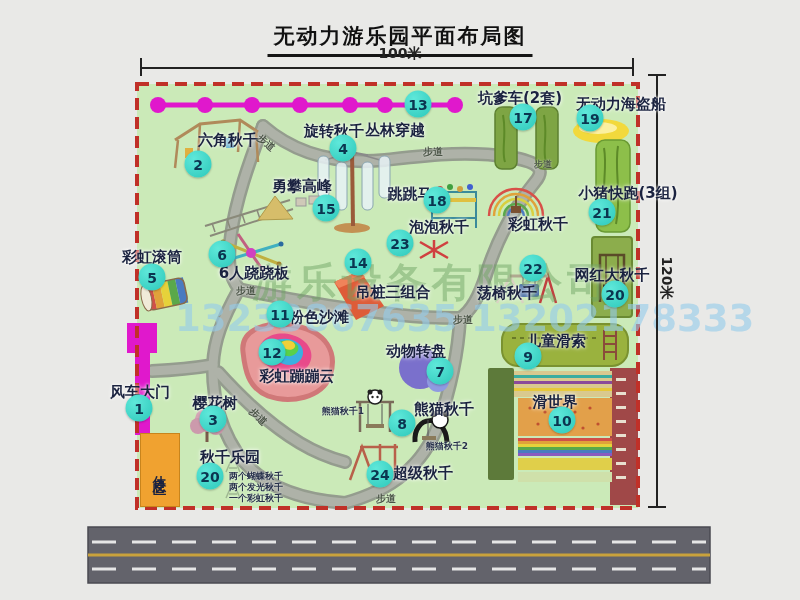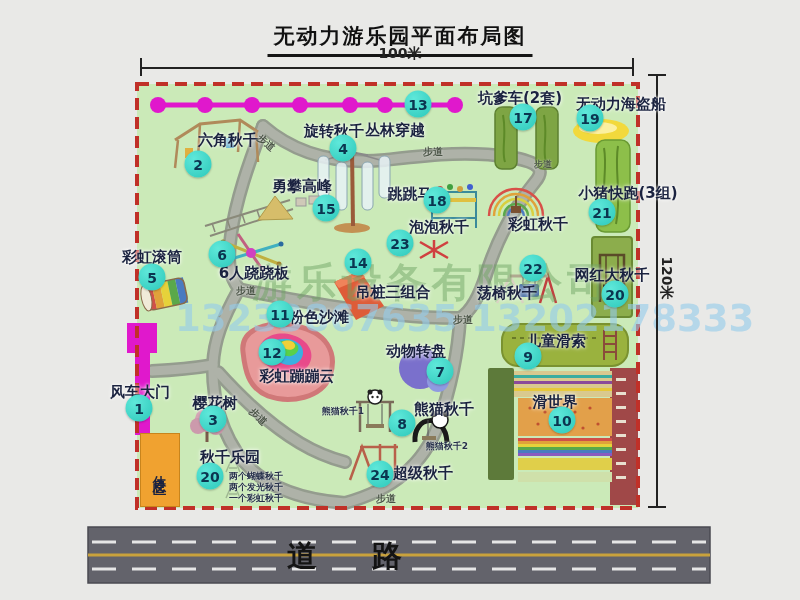--- a/index.html
+++ b/index.html
@@ -372,15 +372,14 @@
 <div class="abs ctr badge" style="left:210px;top:476px;">20</div>
 <div class="abs ctr badge" style="left:523px;top:117px;">17</div>
 <div class="abs ctr badge" style="left:437px;top:200px;">18</div>
 <div class="abs ctr badge" style="left:590px;top:118px;">19</div>
 <div class="abs ctr badge" style="left:615px;top:294px;">20</div>
 <div class="abs ctr badge" style="left:602px;top:212px;">21</div>
 <div class="abs ctr badge" style="left:533px;top:268px;">22</div>
 <div class="abs ctr badge" style="left:400px;top:243px;">23</div>
 <div class="abs ctr badge" style="left:380px;top:474px;">24</div>
 
-<div class="abs ctr road-label" style="left:372px;top:556px;">道路</div>
 
 </div>
 
 </body></html>

